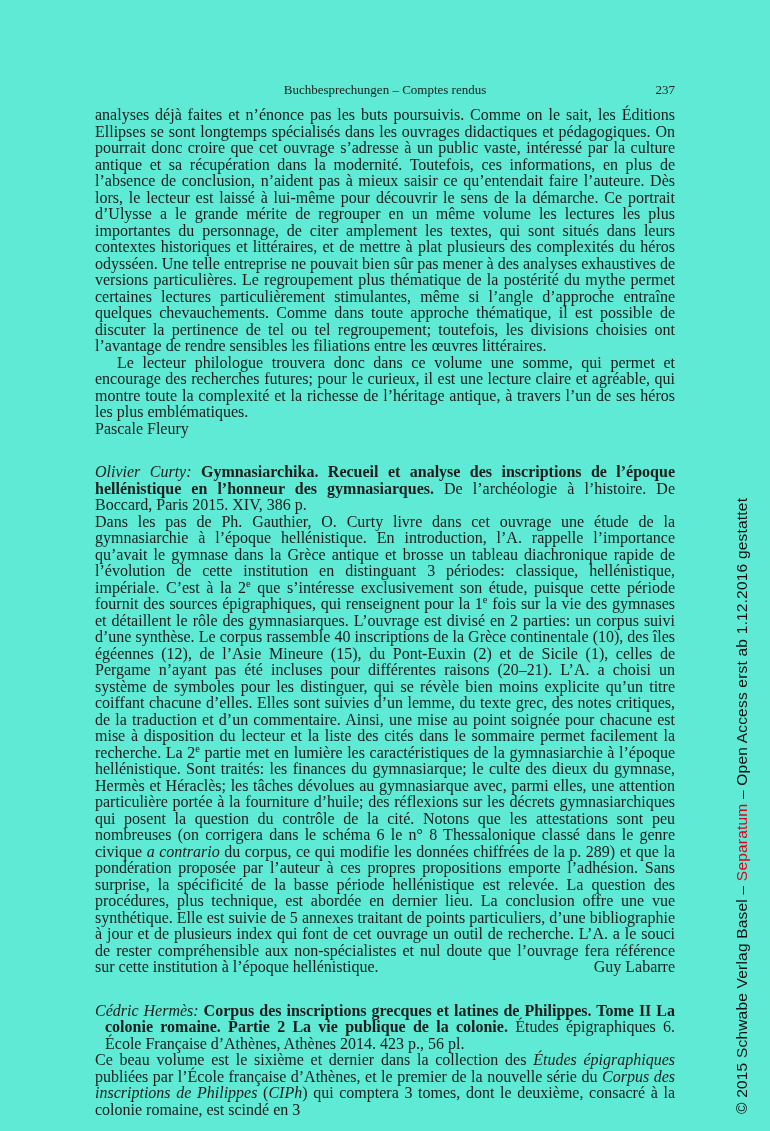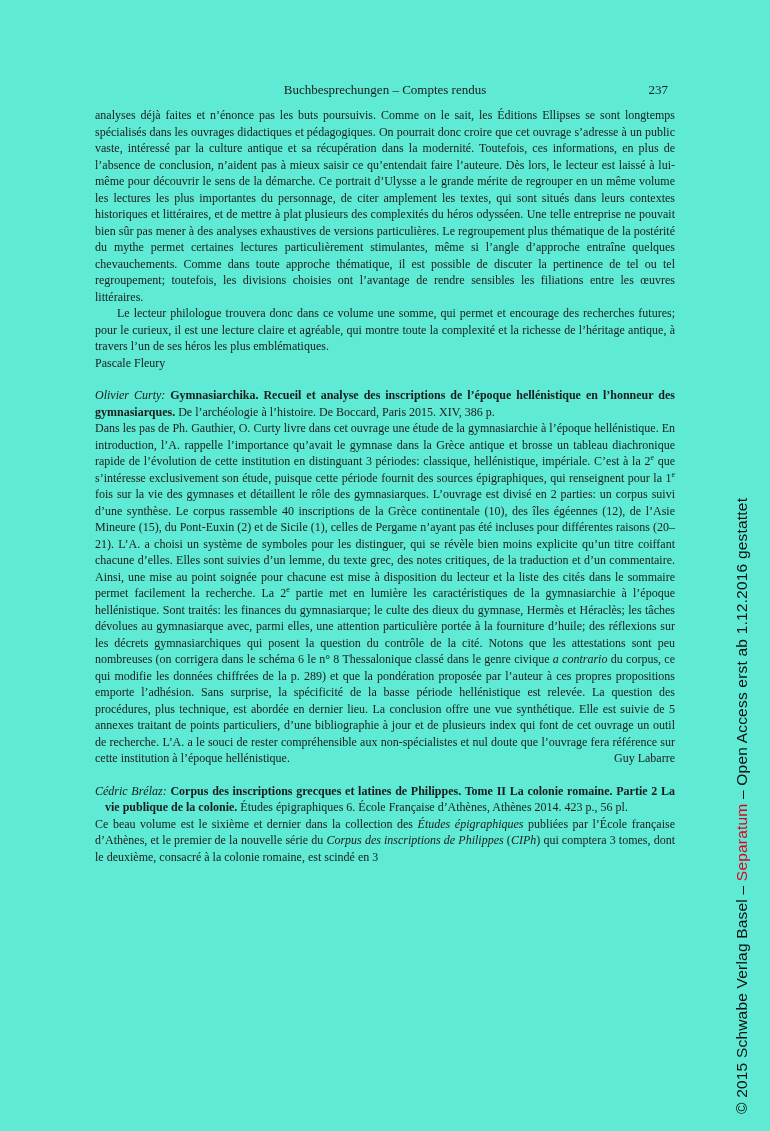--- a/index.html
+++ b/index.html
@@ -20,37 +20,37 @@
     position: relative;
     margin: 82px 95px 0 95px;
     font-size: 13px;
     line-height: 16px;
   }
   .header-title {
     text-align: center;
   }
   .page-number {
     position: absolute;
-    right: 7px;
+    right: 0;
     top: 0;
   }
   .content {
     margin: 9px 95px 0 95px;
-    font-size: 12px;
+    font-size: 16px;
     line-height: 16.5px;
     text-align: justify;
   }
   .content p { margin: 0; }
   .indent { text-indent: 22px; font-family: Liberation Serif, serif; }
   .signature {
   }
   .signature-inline {
     float: right;
   }
-  .review { margin-top: 16px; }
+  .review { margin-top: 27px; }
   .review-heading { margin-left: 26px; }
   .review-heading.hanging {
     padding-left: 10px;
     text-indent: -10px;
   }
   .italic { font-style: italic; }
   .bold { font-weight: bold; }
   .sup {
     vertical-align: super;
     font-size: 0.65em;
@@ -87,21 +87,21 @@
     <p class="para indent">Le lecteur philologue trouvera donc dans ce volume une somme, qui permet et encourage des recherches futures; pour le curieux, il est une lecture claire et agréable, qui montre toute la complexité et la richesse de l’héritage antique, à travers l’un de ses héros les plus emblématiques.</p>
 
     <div class="signature">Pascale Fleury</div>
 
     <div class="review">
       <p class="review-heading"><span class="italic">Olivier Curty: </span><span class="bold">Gymnasiarchika. Recueil et analyse des inscriptions de l’époque hellénistique en l’honneur des gymnasiarques.</span><span> De l’archéologie à l’histoire. De Boccard, Paris 2015. XIV, 386 p.</span></p>
       <p class="para"><span><span>Dans les pas de Ph. Gauthier, O. Curty livre dans cet ouvrage une étude de la gymnasiarchie à l’époque hellénistique. En introduction, l’A. rappelle l’importance qu’avait le gymnase dans la Grèce antique et brosse un tableau diachronique rapide de l’évolution de cette institution en distinguant 3 périodes: classique, hellénistique, impériale. C’est à la 2</span><span class="sup">e</span><span> que s’intéresse exclusivement son étude, puisque cette période fournit des sources épigraphiques, qui renseignent pour la 1</span><span class="sup">e</span><span> fois sur la vie des gymnases et détaillent le rôle des gymnasiarques. L’ouvrage est divisé en 2 parties: un corpus suivi d’une synthèse. Le corpus rassemble 40 inscriptions de la Grèce continentale (10), des îles égéennes (12), de l’Asie Mineure (15), du Pont-Euxin (2) et de Sicile (1), celles de Pergame n’ayant pas été incluses pour différentes raisons (20–21). L’A. a choisi un système de symboles pour les distinguer, qui se révèle bien moins explicite qu’un titre coiffant chacune d’elles. Elles sont suivies d’un lemme, du texte grec, des notes critiques, de la traduction et d’un commentaire. Ainsi, une mise au point soignée pour chacune est mise à disposition du lecteur et la liste des cités dans le sommaire permet facilement la recherche. La 2</span><span class="sup">e</span><span> partie met en lumière les caractéristiques de la gymnasiarchie à l’époque hellénistique. Sont traités: les finances du gymnasiarque; le culte des dieux du gymnase, Hermès et Héraclès; les tâches dévolues au gymnasiarque avec, parmi elles, une attention particulière portée à la fourniture d’huile; des réflexions sur les décrets gymnasiarchiques qui posent la question du contrôle de la cité. Notons que les attestations sont peu nombreuses (on corrigera dans le schéma 6 le n° 8 Thessalonique classé dans le genre civique </span><span class="italic">a contrario</span><span> du corpus, ce qui modifie les données chiffrées de la p. 289) et que la pondération proposée par l’auteur à ces propres propositions emporte l’adhésion. Sans surprise, la spécificité de la basse période hellénistique est relevée. La question des procédures, plus technique, est abordée en dernier lieu. La conclusion offre une vue synthétique. Elle est suivie de 5 annexes traitant de points particuliers, d’une bibliographie à jour et de plusieurs index qui font de cet ouvrage un outil de recherche. L’A. a le souci de rester compréhensible aux non-spécialistes et nul doute que l’ouvrage fera référence sur cette institution à l’époque hellénistique.</span></span><span class="signature-inline">Guy Labarre</span></p>
     </div>
 
     <div class="review">
-      <p class="review-heading hanging"><span class="italic">Cédric Brélaz: </span><span class="bold">Corpus des inscriptions grecques et latines de Philippes. Tome II La colonie romaine. Partie 2 La vie publique de la colonie.</span><span> Études épigraphiques 6. École Française d’Athènes, Athènes 2014. 423 p., 56 pl.</span></p>
+      <p class="review-heading hanging"><span class="italic">Cédric Hermès: </span><span class="bold">Corpus des inscriptions grecques et latines de Philippes. Tome II La colonie romaine. Partie 2 La vie publique de la colonie.</span><span> Études épigraphiques 6. École Française d’Athènes, Athènes 2014. 423 p., 56 pl.</span></p>
       <p class="para"><span>Ce beau volume est le sixième et dernier dans la collection des </span><span class="italic">Études épigraphiques</span><span> publiées par l’École française d’Athènes, et le premier de la nouvelle série du </span><span class="italic">Corpus des inscriptions de Philippes</span><span> (</span><span class="italic">CIPh</span><span>) qui comptera 3 tomes, dont le deuxième, consacré à la colonie romaine, est scindé en 3</span></p>
     </div>
 
   </div>
 
   <div class="sidebar-vertical"><span>© 2015 Schwabe Verlag Basel – </span><span class="red">Separatum</span><span> – Open Access erst ab 1.12.2016 gestattet</span></div>
 
 </div>
 
 </body></html>

